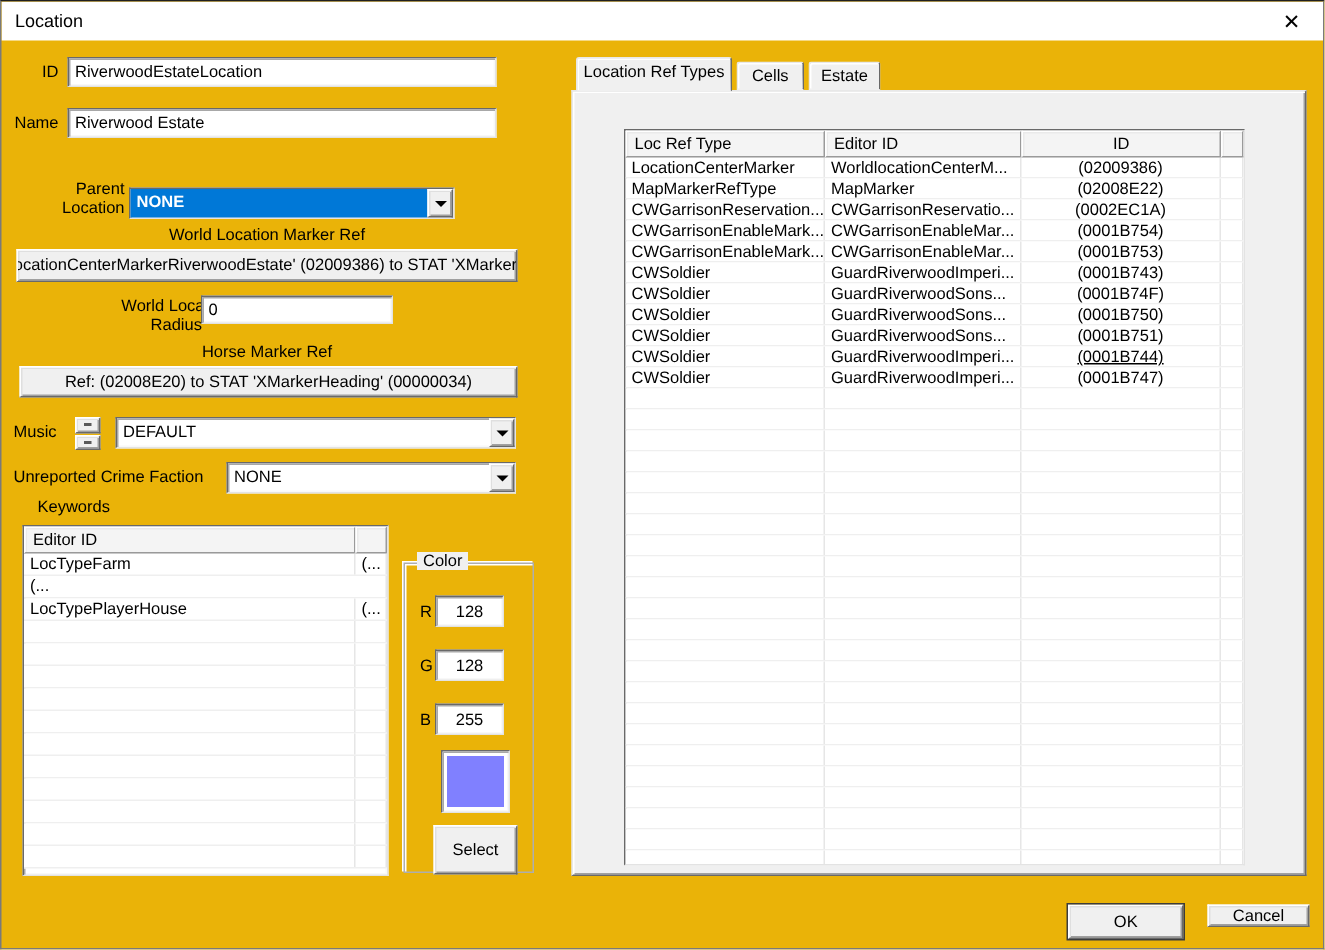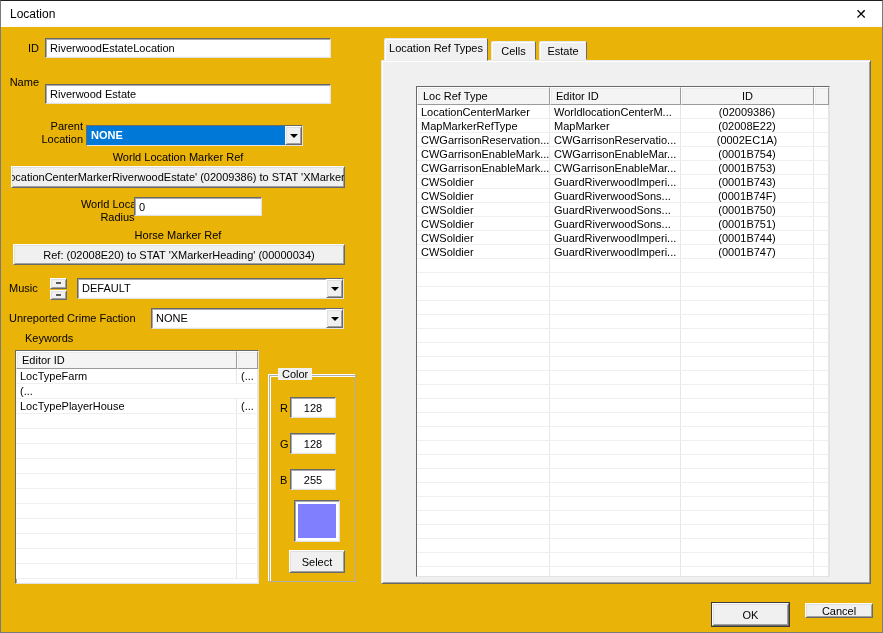--- a/index.html
+++ b/index.html
@@ -44,21 +44,21 @@
 <div class="win">
 
   <div class="titlebar">
     <span class="title-text">Location</span>
     <span class="close-btn">✕</span>
   </div>
 
   <div class="lbl" style="left:0;top:41px;width:38px;text-align:right;">ID</div>
   <input class="tb sunken" style="left: 44px; top: 37px; width: 286px; height: 20px;" value="RiverwoodEstateLocation">
   <div class="lbl" style="left:0;top:75px;width:38px;text-align:right;">Name</div>
-  <input class="tb sunken" style="left: 44px; top: 71px; width: 286px; height: 20px; margin-top: 12px;" value="Riverwood Estate">
+  <input class="tb sunken" style="left: 44px; top: 71px; width: 286px; height: 20px;" value="Riverwood Estate">
 
   <div class="lbl" style="left:28px;top:119px;width:54px;text-align:right;white-space:normal;line-height:13px;">Parent Location</div>
   <div class="combo sunken" style="left:85px;top:124px;width:217px;height:21px;">
     <div class="combo-text" id="parent-sel" style="color: rgb(255, 255, 255); font-weight: bold; background: rgb(0, 120, 215);">NONE</div>
     <div class="combo-arrow raised">
         <div class="tri"></div>
       </div>
   </div>
 
   <div class="lbl center" style="left:10px;top:150px;width:334px;">World Location Marker Ref</div>
@@ -163,21 +163,21 @@
     <div class="legend">Color</div>
     <div class="lbl" style="left:10px;top:26px;">R</div>
     <input class="tb sunken center" style="left: 20px; top: 21px; width: 46px; height: 21px; text-align: center;" value="128">
     <div class="lbl" style="left:10px;top:62px;">G</div>
     <input class="tb sunken" style="left: 20px; top: 57px; width: 46px; height: 21px; text-align: center;" value="128">
     <div class="lbl" style="left:10px;top:98px;">B</div>
     <input class="tb sunken" style="left: 20px; top: 93px; width: 46px; height: 21px; text-align: center;" value="255">
     <div class="sunken" style="position:absolute;left:24px;top:124px;width:46px;height:42px;padding:3px;">
       <div id="swatch" style="width: 100%; height: 100%; background: rgb(128, 128, 255);"></div>
     </div>
-    <div class="btn raised" style="left:19px;top:174px;width:56px;height:23px;">Select</div>
+    <div class="btn raised" style="left:19px;top:174px;width:56px;height:33px;">Select</div>
   </div>
 
   <div class="tabpanel" style="left:380px;top:59px;width:490px;height:524px;"></div>
   <div class="tab" style="left:383px;top:37px;width:104px;height:23px;z-index:3;background:#f0f0f0;">Location Ref Types</div>
   <div class="tab" style="left:490px;top:40px;width:45px;height:19px;">Cells</div>
   <div class="tab" style="left:538px;top:40px;width:48px;height:19px;">Estate</div>
 
   <div class="listview sunken" style="left:415px;top:85px;width:414px;height:491px;">
     <div class="lv-header">
       <div class="hcell" style="width:133px;">Loc Ref Type</div>
@@ -236,21 +236,21 @@
         </div>
         <div class="lv-row" style="height: 14px;">
           <div class="lv-cell" style="width: 133px;">CWSoldier</div>
           <div class="lv-cell" style="width: 131px;">GuardRiverwoodSons...</div>
           <div class="lv-cell" style="width: 133px; text-align: center;">(0001B751)</div>
           <div class="lv-cell" style="flex: 1 1 0%;"></div>
         </div>
         <div class="lv-row" style="height: 14px;">
           <div class="lv-cell" style="width: 133px;">CWSoldier</div>
           <div class="lv-cell" style="width: 131px;">GuardRiverwoodImperi...</div>
-          <div class="lv-cell" style="width: 133px; text-align: center;">(0001B744)</div>
+          <div class="lv-cell" style="width: 133px; text-align: center; text-decoration: underline;">(0001B744)</div>
           <div class="lv-cell" style="flex: 1 1 0%;"></div>
         </div>
         <div class="lv-row" style="height: 14px;">
           <div class="lv-cell" style="width: 133px;">CWSoldier</div>
           <div class="lv-cell" style="width: 131px;">GuardRiverwoodImperi...</div>
           <div class="lv-cell" style="width: 133px; text-align: center;">(0001B747)</div>
           <div class="lv-cell" style="flex: 1 1 0%;"></div>
         </div>
         <div class="lv-row" style="height: 14px;">
           <div class="lv-cell" style="width: 133px;"></div>

